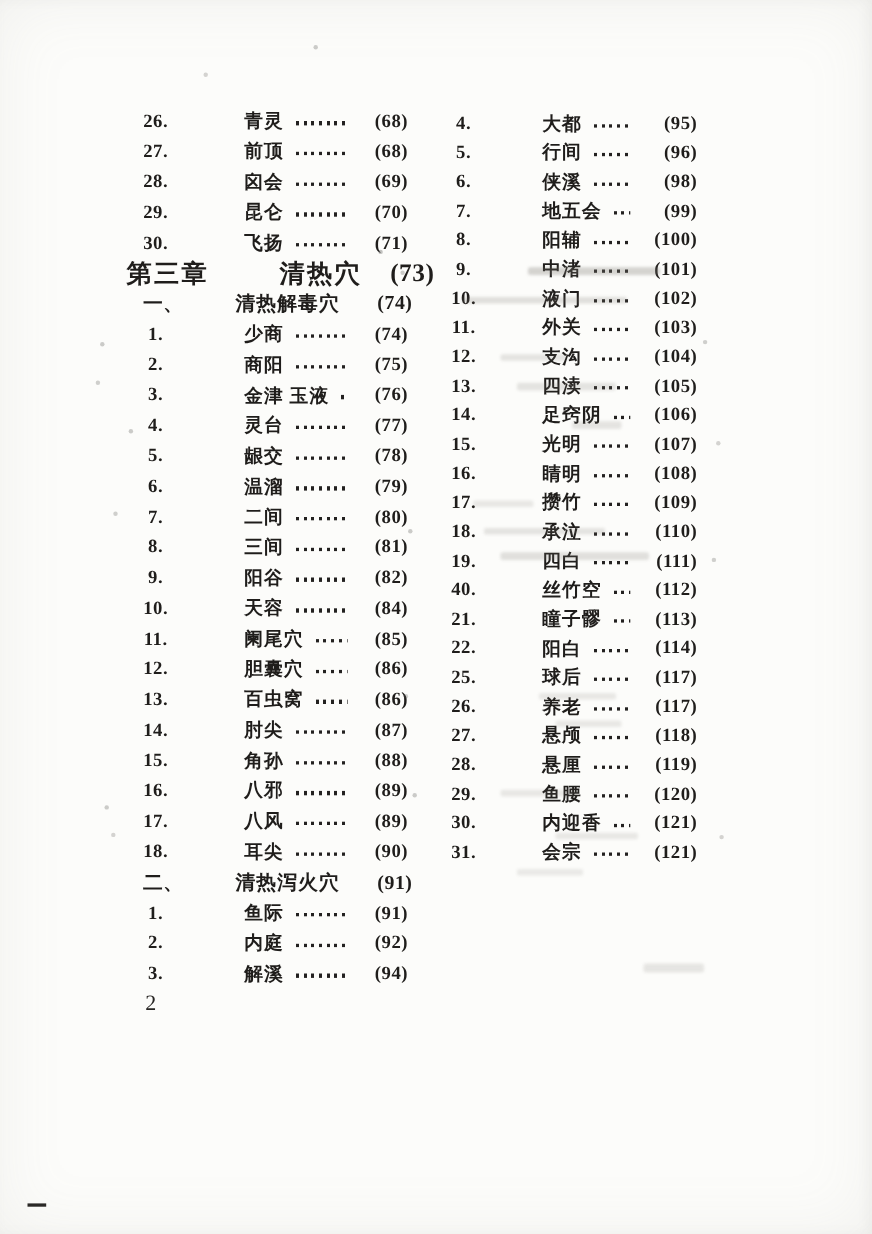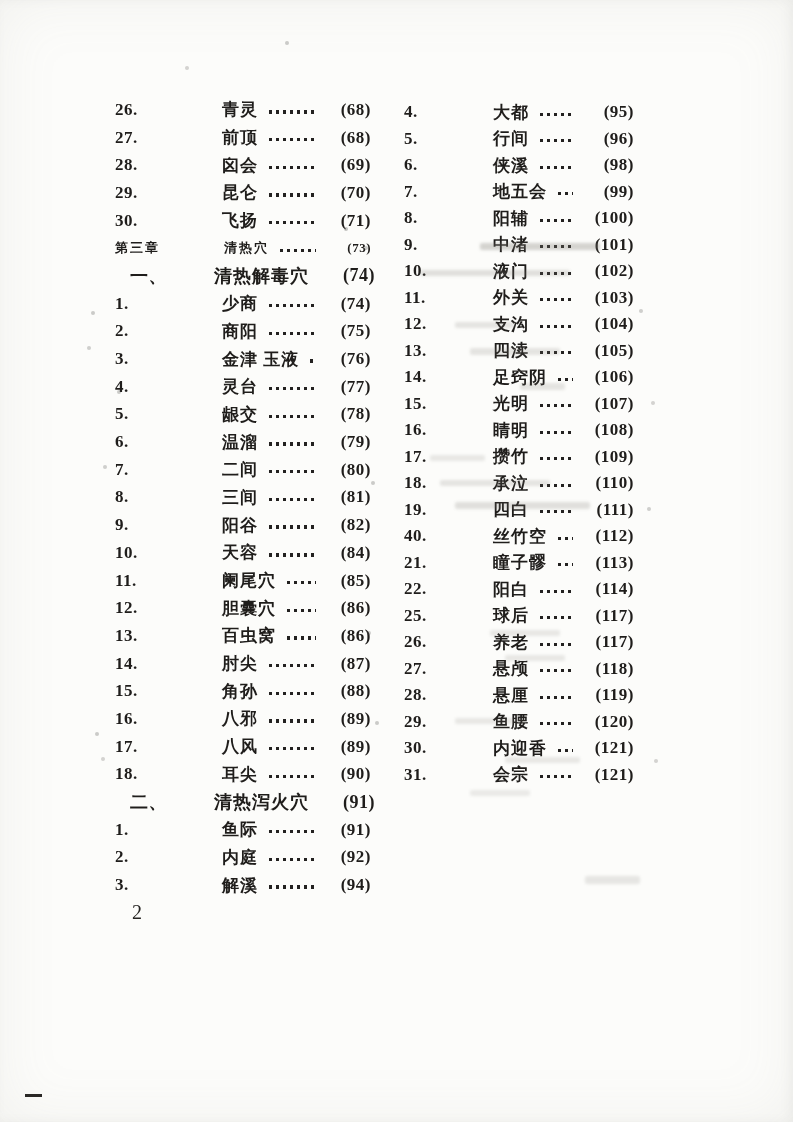--- a/index.html
+++ b/index.html
@@ -28,21 +28,21 @@
     display: flex;
     align-items: center;
     font-weight: 700;
     font-size: 17px;
     white-space: nowrap;
   }
   .col-left  .row { height: 27.7px; }
   .col-right .row { height: 26.5px; }
 
   .row .no {
-    text-align: left;
+    text-align: center;
     padding-right: 7px;
     letter-spacing: 0.5px;
   }
   .col-left  .row.item .no { width: 53px; }
   .col-right .row.item .no { width: 35px; }
 
   .row .title { letter-spacing: 1px; margin-left: 47px; }
 
   .row .leader {
     flex: 1;
@@ -53,21 +53,21 @@
     background: repeating-linear-gradient(90deg, #232120 0 2.7px, transparent 2.7px 7px);
   }
   .row .pg {
     text-align: right;
     letter-spacing: 0.5px;
   }
   .col-left  .row .pg { min-width: 46px; }
   .col-right .row .pg { min-width: 52px; }
 
   
-  .row.chapter { font-size: 13px; }
+  .row.chapter { font-size: 23px; }
   .row.chapter .no { width: auto; text-align: left; padding-right: 17px; letter-spacing: 2px; }
   .row.chapter .title { letter-spacing: 2px; }
 
   
   .row.section { font-size: 18px; padding-left: 15px; }
   .row.section .no { width: auto; text-align: left; padding-right: 0; }
 
   .page-number {
     position: absolute;
     left: 132px; top: 901px;

